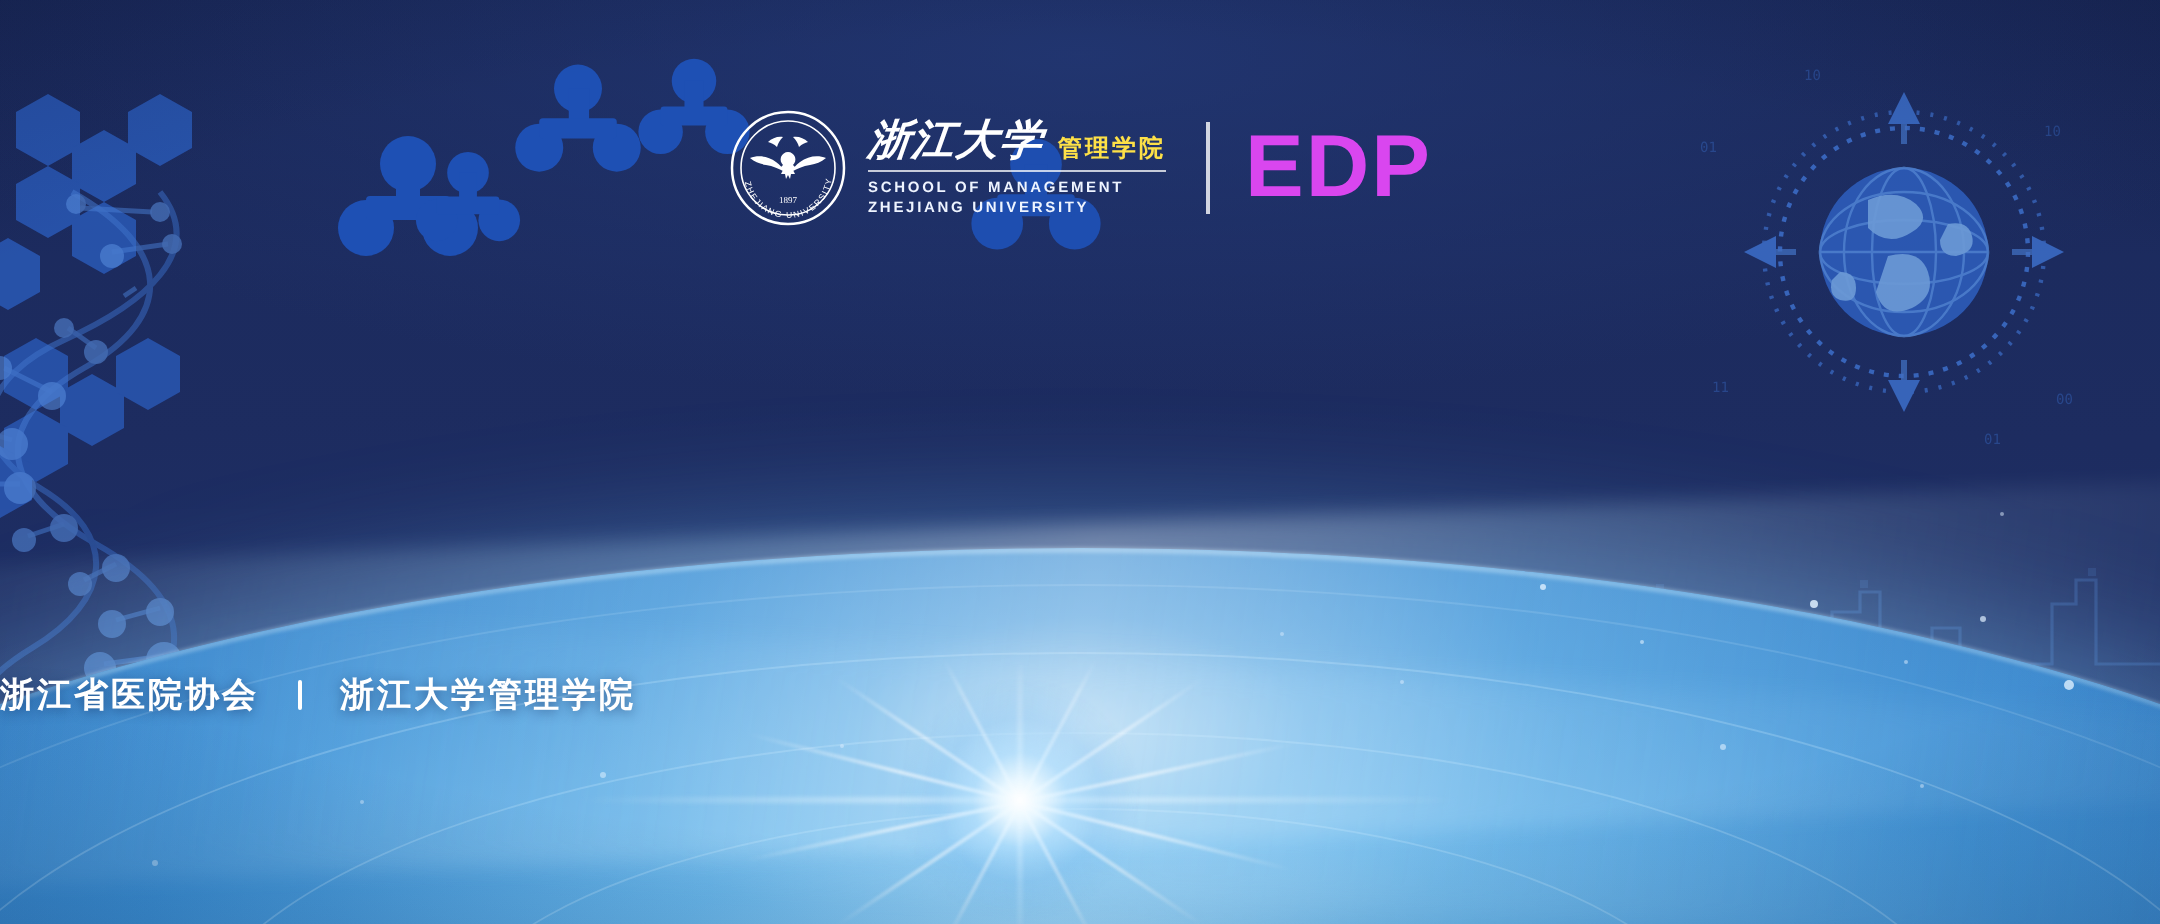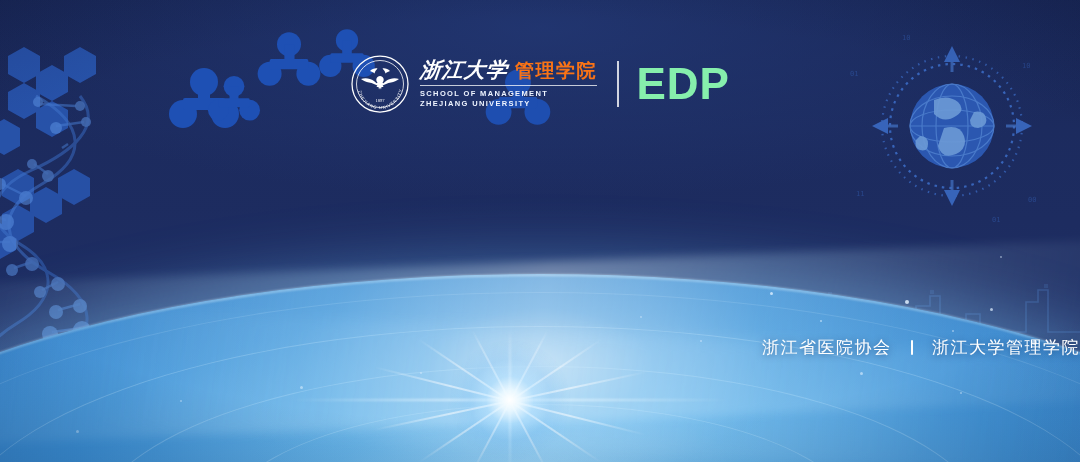--- a/index.html
+++ b/index.html
@@ -158,40 +158,40 @@
     height:24px;
   }
   .zju-cn-script{
     font-family:"Liberation Serif","DejaVu Serif",serif;
     font-size:21px; font-weight:700; color:#fff;
     letter-spacing:1px; font-style:italic;
     line-height:1; transform:skewX(-6deg);
     white-space:nowrap;
   }
   .zju-cn-bold{
-    font-size:19px; font-weight:700; color:#f97316;
+    font-size:12px; font-weight:700; color:#fde047;
     letter-spacing:1.5px; line-height:1; white-space:nowrap;
     padding-bottom:1px;
   }
   .zju-en{
     margin-top:4px; padding-top:3px;
     border-top:1px solid rgba(255,255,255,.75);
     width:100%;
     text-align:left;
   }
   .zju-en div{
     font-size:7.5px; letter-spacing:1.35px; color:#eef4ff;
     line-height:1.35; font-weight:600; white-space:nowrap;
   }
   .logo-divider{
     width:1.5px; height:46px; background:rgba(255,255,255,.8);
     margin:0 18px 0 20px;
   }
   .edp{
-    font-size:44px; font-weight:700; color:#86efac;
+    font-size:44px; font-weight:700; color:#d946ef;
     letter-spacing:1px; line-height:1;
     font-family:"Liberation Sans","DejaVu Sans",sans-serif;
   }
 
   
   .title{
     position:absolute;
     left:0; right:0; top:192px;
     text-align:center;
     font-size:60px;
@@ -200,23 +200,23 @@
     letter-spacing:4px;
     line-height:1.12;
     text-shadow:0 2px 16px rgba(10,30,80,.55), 0 0 2px rgba(255,255,255,.3);
     white-space:nowrap;
   }
 
   
   .subtitle{
     position:absolute;
     left:0; right:0; top:336px;
-    text-align:right;
+    text-align:left;
     font-size:17px;
-    font-weight:400;
+    font-weight:700;
     color:#ffffff;
     letter-spacing:1.5px;
     white-space:nowrap;
     text-shadow:0 1px 6px rgba(10,30,80,.5);
   }
   .sub-sep{
     display:inline-block;
     width:2px; height:15px;
     background:#ffffff;
     margin:0 13px;

